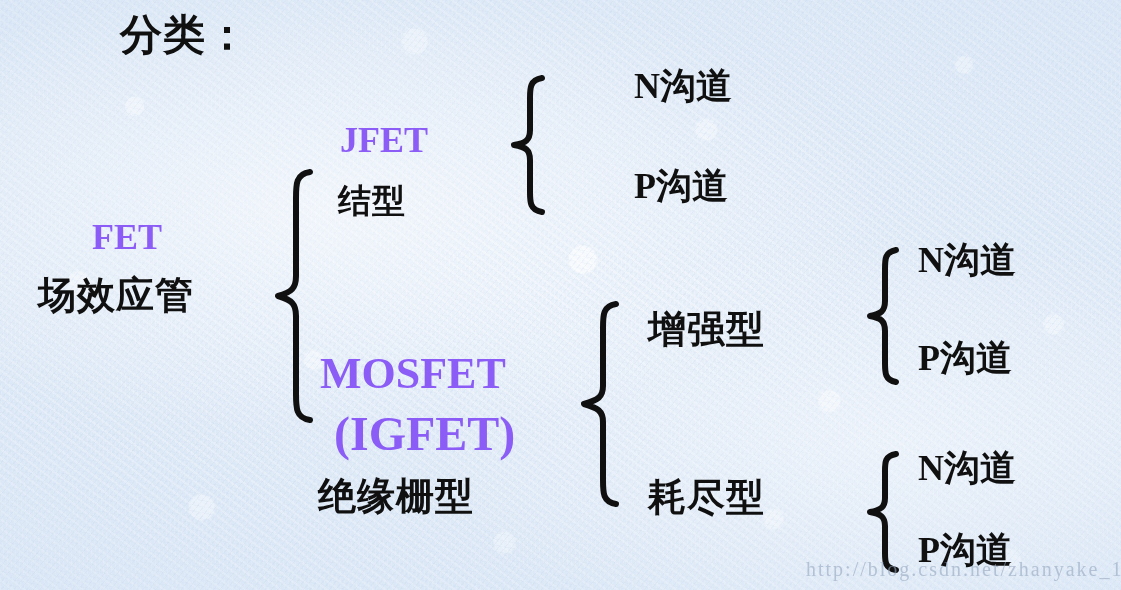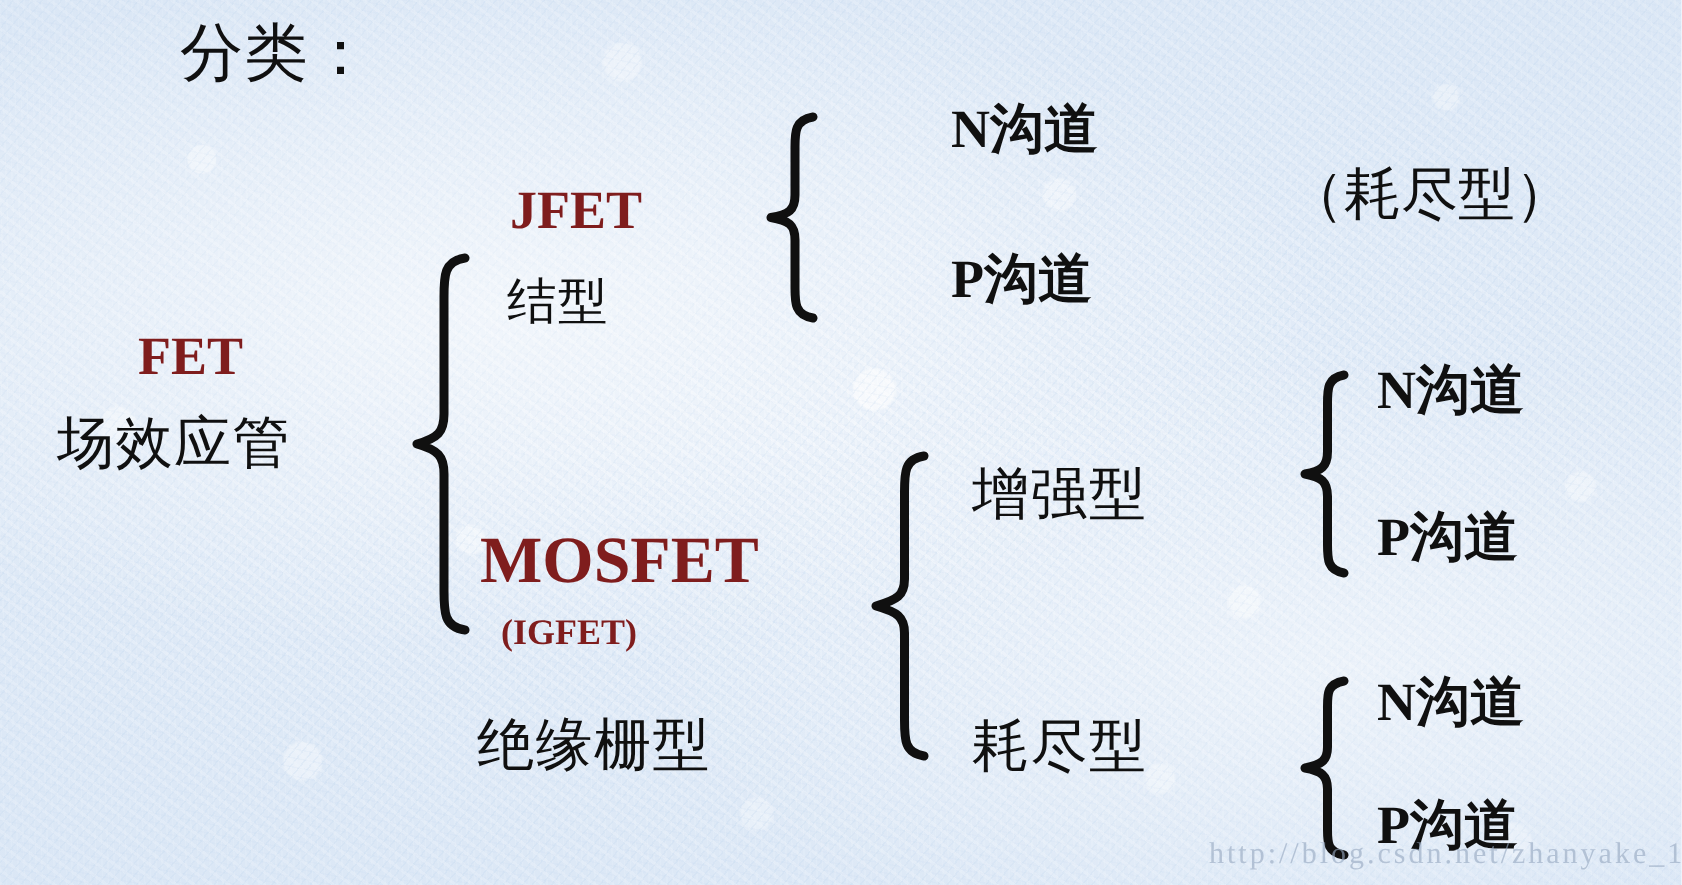--- a/index.html
+++ b/index.html
@@ -59,42 +59,42 @@
       radial-gradient(ellipse 90% 70% at 50% 50%, rgba(219,232,247,0.0), rgba(205,222,242,0.45) 95%);
   }
 
   .node {
     position: absolute;
     white-space: nowrap;
     line-height: 1.0;
     color: #101010;
   }
   .red {
-    color: #7f1d1d;
+    color: #8b5cf6;
   }
   .latin {
     font-family: "Liberation Serif", "DejaVu Serif", serif;
     font-weight: bold;
   }
   .han {
     font-family: "DejaVu Sans", "Liberation Sans", sans-serif;
-    font-weight: normal;
+    font-weight: bold;
   }
 
   
   #title        { left: 120px; top: 14px;  font-size: 42px; letter-spacing: 1px; }
 
   #fet-en       { left: 92px;  top: 219px; font-size: 36px; }
   #fet-cn       { left: 38px;  top: 276px; font-size: 38px; letter-spacing: 1px; }
 
   #jfet-en      { left: 340px; top: 122px; font-size: 36px; }
   #jfet-cn      { left: 338px; top: 184px; font-size: 33px; letter-spacing: 1px; }
 
   #mosfet-en    { left: 320px; top: 352px; font-size: 44px; }
-  #igfet-en     { left: 334px; top: 410px; font-size: 24px; text-align: center; }
+  #igfet-en     { left: 334px; top: 410px; font-size: 48px; text-align: center; }
   #mosfet-cn    { left: 318px; top: 477px; font-size: 38px; letter-spacing: 1px; text-align: center; }
 
   #jfet-n       { left: 634px; top: 68px;  font-size: 36px; }
   #jfet-p       { left: 634px; top: 168px; font-size: 36px; }
   #depletion-note { left: 858px; top: 110px; font-size: 38px; letter-spacing: 0px; }
 
   #enh-cn       { left: 648px; top: 294px; font-size: 38px; letter-spacing: 1px; margin-top: 16px; }
   #dep-cn       { left: 648px; top: 478px; font-size: 38px; letter-spacing: 1px; }
 
   #enh-n        { left: 918px; top: 242px; font-size: 36px; }
@@ -158,21 +158,20 @@
 
   <div class="brace" id="brace-jfet">
     <svg width="40" height="142" viewBox="0 0 40 142" aria-hidden="true">
       <path d="M34 4 C22 6, 22 14, 22 24 L22 56 C22 66, 18 69, 6 71 C18 73, 22 76, 22 86 L22 118 C22 128, 22 136, 34 138" stroke-width="6"></path>
     </svg>
   </div>
 
   <div class="node latin" id="jfet-n">N沟道</div>
   <div class="node latin" id="jfet-p">P沟道</div>
 
-  <div class="node han" id="depletion-note">（耗尽型）</div>
 
   <div class="node latin red" id="mosfet-en">MOSFET</div>
   <div class="node latin red" id="igfet-en">(IGFET)</div>
   <div class="node han" id="mosfet-cn">绝缘栅型</div>
 
   <div class="brace" id="brace-mosfet">
     <svg width="44" height="208" viewBox="0 0 44 208" aria-hidden="true">
       <path d="M38 4 C25 6, 25 15, 25 28 L25 86 C25 97, 20 100, 6 104 C20 108, 25 111, 25 122 L25 180 C25 193, 25 202, 38 204" stroke-width="6"></path>
     </svg>
   </div>

